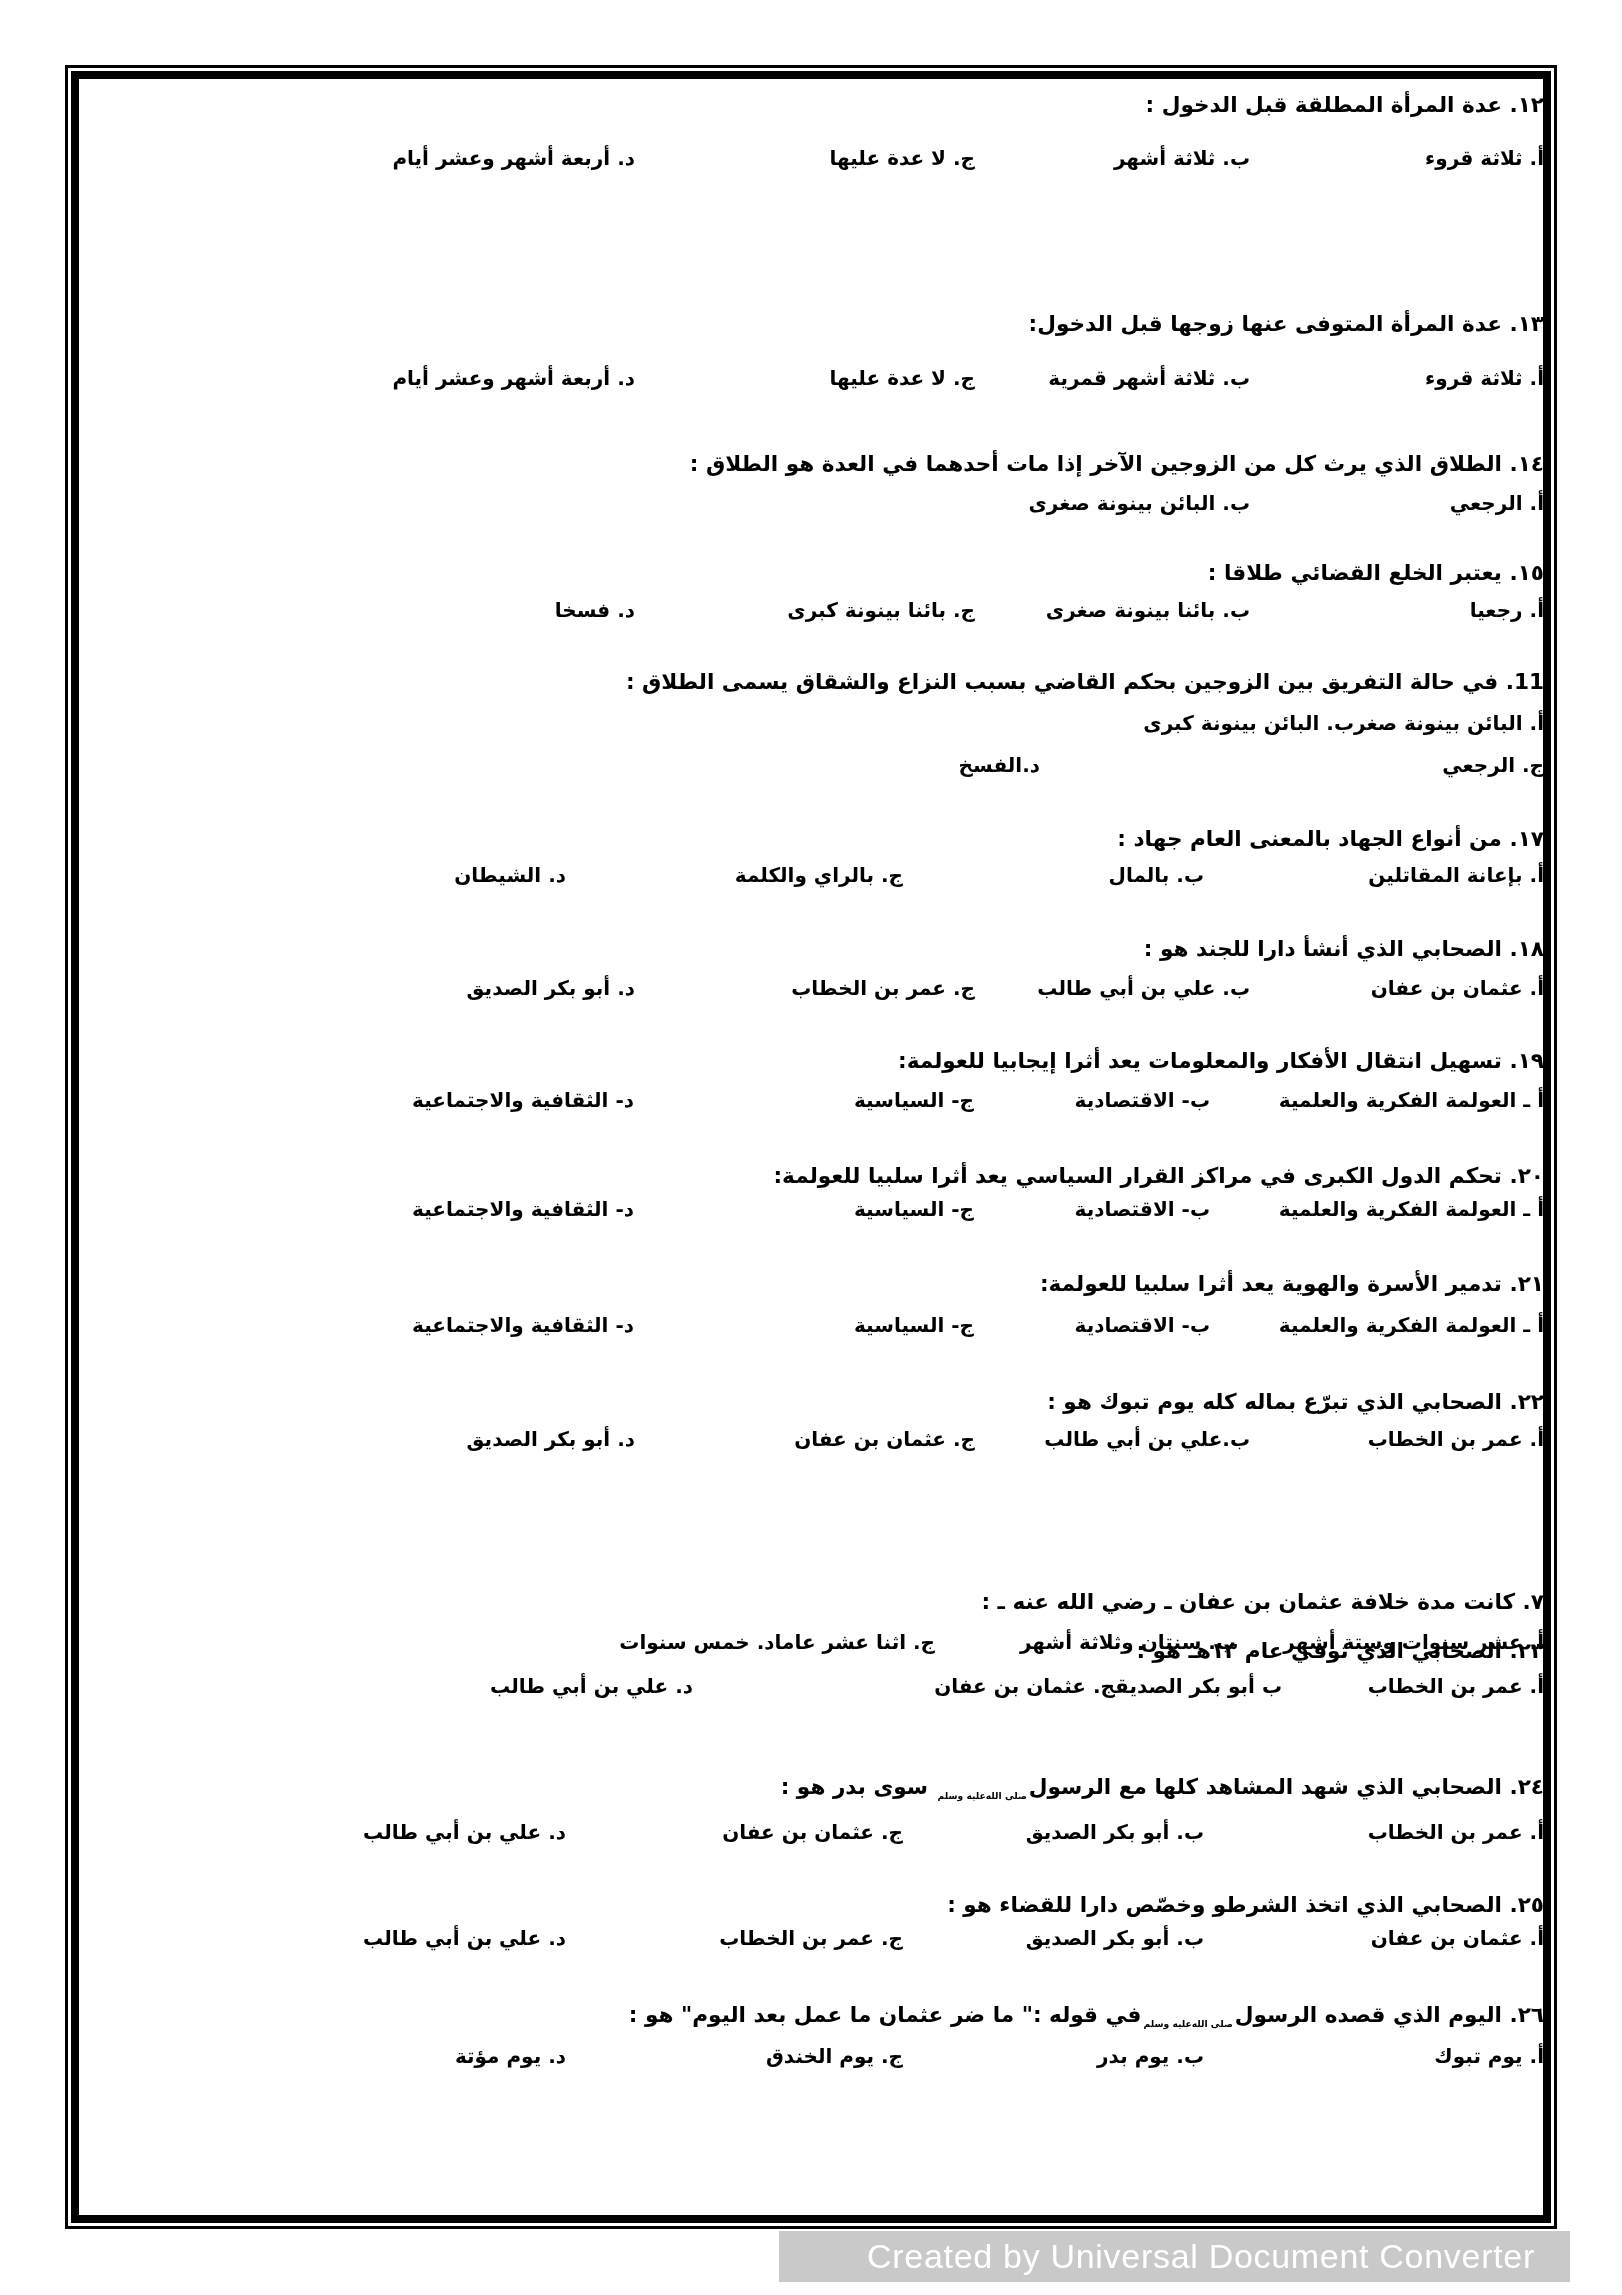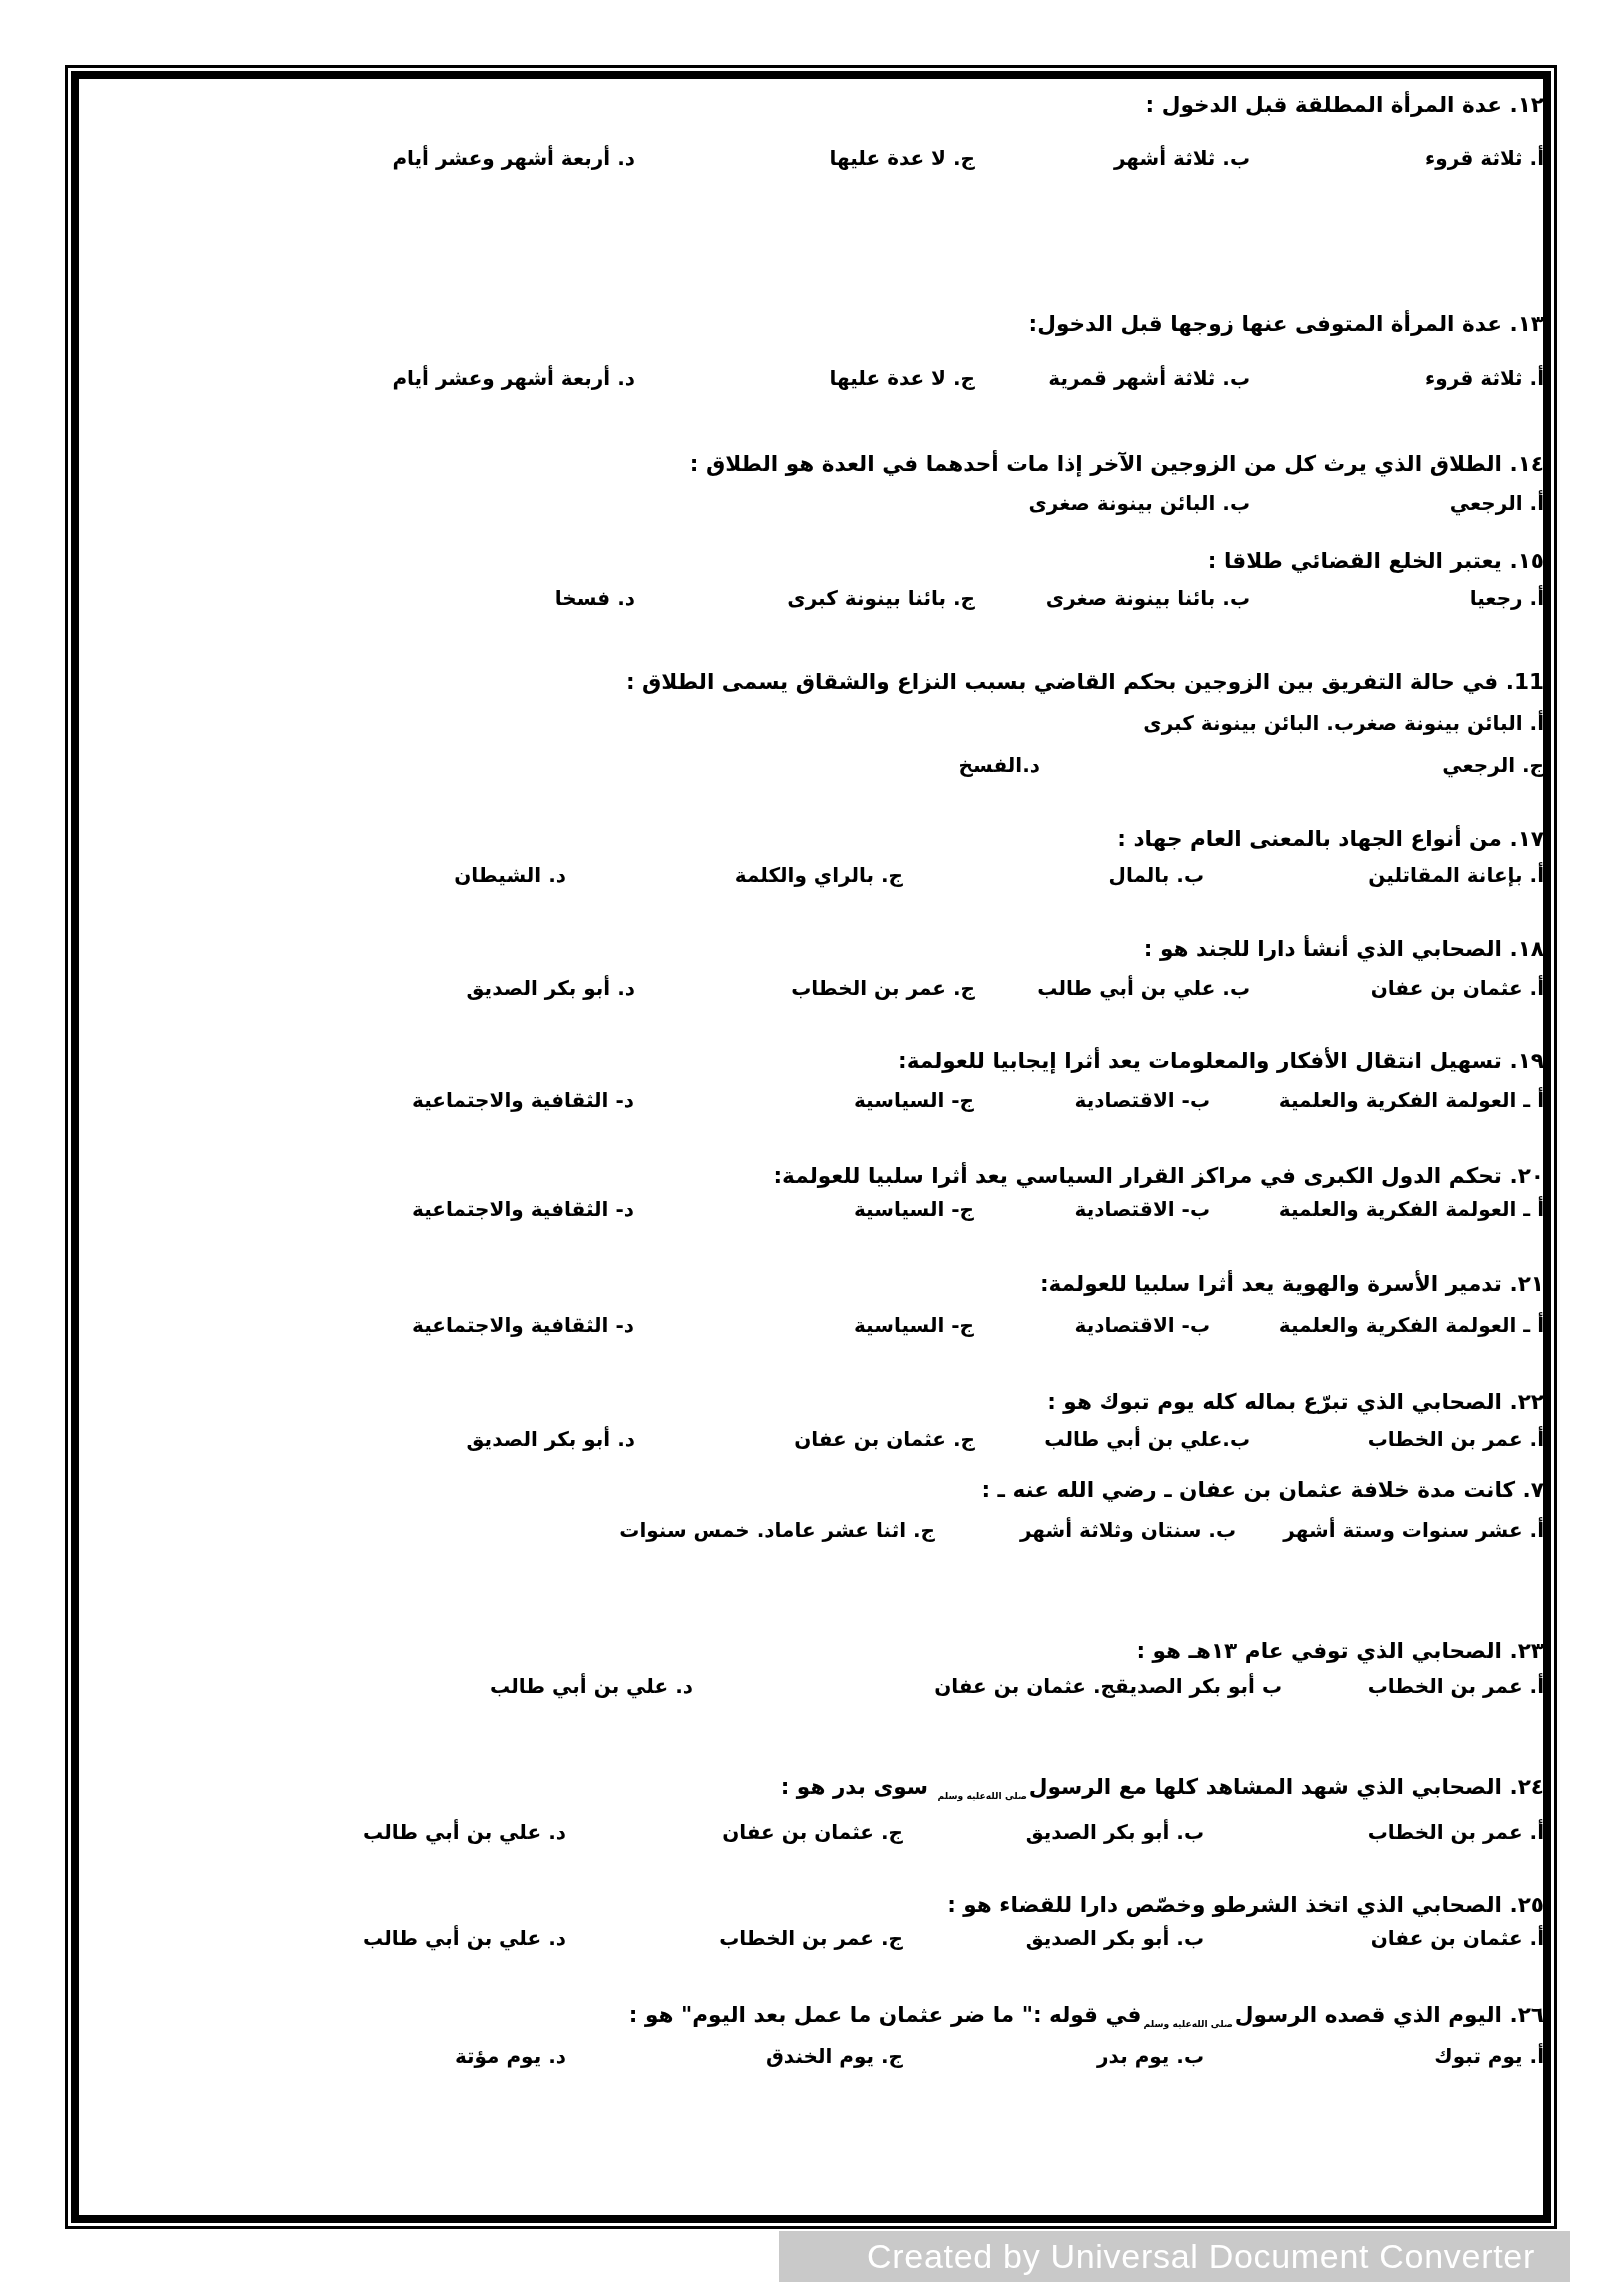--- a/index.html
+++ b/index.html
@@ -60,21 +60,21 @@
     </div>
 
     <div class="q" style="top:449px">
       <div class="qt">١٤.  الطلاق الذي يرث كل من الزوجين الآخر إذا مات أحدهما في العدة هو الطلاق :</div>
       <div class="opts cols-3" style="top:41px">
         <span class="opt">أ. الرجعي</span>
         <span class="opt">ب. البائن بينونة صغرى</span>
       </div>
     </div>
 
-    <div class="q" style="top:546px">
+    <div class="q" style="top:558px">
       <div class="qt">١٥. يعتبر الخلع القضائي طلاقا :</div>
       <div class="opts cols-4" style="top:39px">
         <span class="opt">أ. رجعيا</span>
         <span class="opt">ب. بائنا بينونة صغرى</span>
         <span class="opt">ج. بائنا بينونة كبرى</span>
         <span class="opt">د. فسخا</span>
       </div>
     </div>
 
     <div class="q" style="top:667px">
@@ -141,21 +141,21 @@
     <div class="q" style="top:1387px">
       <div class="qt">٢٢. الصحابي الذي تبرّع بماله كله يوم تبوك هو :</div>
       <div class="opts cols-4" style="top:39px">
         <span class="opt">أ. عمر بن الخطاب</span>
         <span class="opt">ب.علي بن أبي طالب</span>
         <span class="opt">ج. عثمان بن عفان</span>
         <span class="opt">د. أبو بكر الصديق</span>
       </div>
     </div>
 
-    <div class="q" style="top:1475px">
+    <div class="q" style="top:1587px">
       <div class="qt">٧. كانت مدة خلافة عثمان بن عفان ـ رضي الله عنه ـ  :</div>
       <div class="opts cols-3b" style="top:42px">
         <span class="opt">أ. عشر سنوات وستة أشهر</span>
         <span class="opt">ب. سنتان وثلاثة أشهر</span>
         <span class="opt">ج. اثنا عشر عاماد. خمس سنوات</span>
       </div>
     </div>
 
     <div class="q" style="top:1636px">
       <div class="qt">٢٣. الصحابي الذي توفي عام ١٣هـ  هو :</div>

